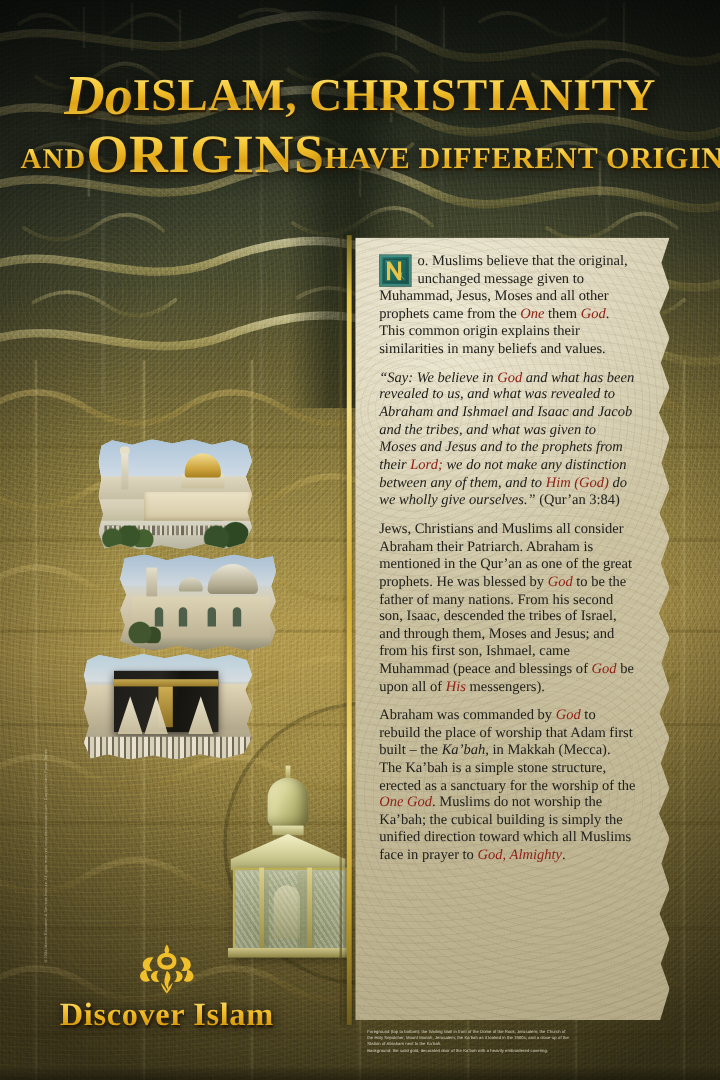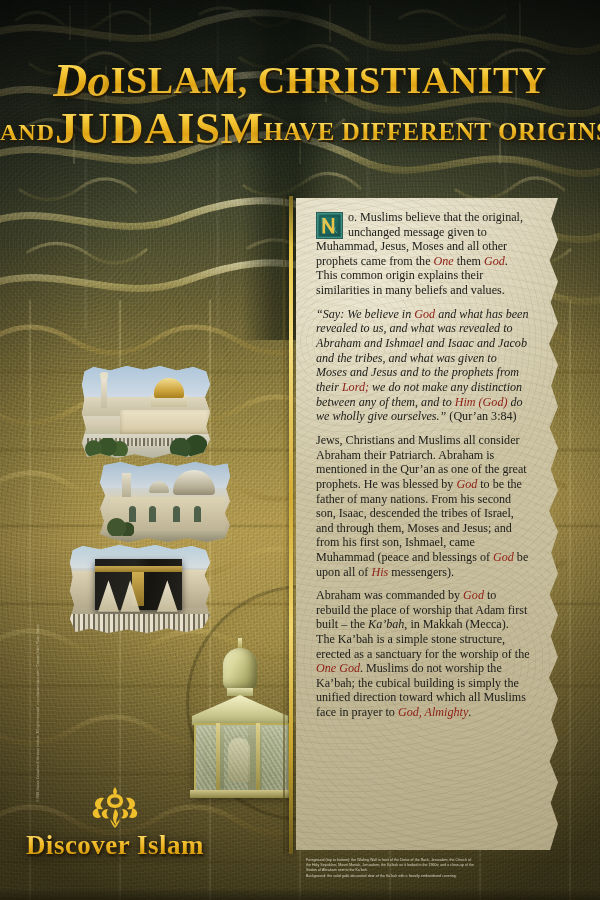--- a/index.html
+++ b/index.html
@@ -73,21 +73,21 @@
   .gold{
     color:#f5c229;
     background:linear-gradient(180deg,#fde98a 0%,#f6c938 34%,#e0a413 62%,#f2cf57 100%);
     -webkit-background-clip:text;background-clip:text;
     -webkit-text-fill-color:transparent;
     filter:drop-shadow(1px 2px 0 rgba(40,25,0,.85)) drop-shadow(0 0 7px rgba(0,0,0,.75));
     font-weight:700;}
   .w-do{font-size:47px;font-style:italic;font-family:"Liberation Serif",serif;
         letter-spacing:0;vertical-align:-3px;}
   .w-cap{font-size:38px;letter-spacing:.5px;}
-  .w-and{font-size:24px;letter-spacing:1px;vertical-align:3px;}
+  .w-and{font-size:24px;letter-spacing:1px;vertical-align:3px;padding-left:17px;}
   .w-jud{font-size:45px;letter-spacing:.5px;}
   .w-tail{font-size:25px;letter-spacing:.6px;vertical-align:3px;}
 
   
   .photo{position:absolute;overflow:hidden;
     box-shadow:0 4px 12px rgba(0,0,0,.72), 0 0 3px rgba(0,0,0,.6);}
   .torn1{clip-path:polygon(2% 6%,9% 1%,22% 5%,35% 0%,48% 4%,61% 0%,74% 5%,87% 1%,97% 6%,
          100% 20%,96% 34%,100% 50%,97% 66%,100% 80%,95% 94%,83% 99%,69% 95%,55% 100%,
          41% 96%,27% 100%,14% 95%,4% 99%,0% 84%,3% 68%,0% 52%,2% 36%,0% 20%);}
   .torn2{clip-path:polygon(3% 4%,16% 0%,30% 6%,45% 1%,59% 5%,73% 0%,88% 5%,98% 2%,
@@ -200,21 +200,21 @@
   .mq-glass{position:absolute;top:88px;width:24px;height:64px;
      background:repeating-linear-gradient(58deg,rgba(255,255,255,.22) 0 2px,rgba(160,180,150,.14) 2px 4px);}
   .mq-g1{left:8px;} .mq-g2{left:36px;} .mq-g3{left:74px;}
   .mq-inner{position:absolute;left:40px;top:100px;width:22px;height:44px;
      border-radius:11px 11px 0 0;
      background:linear-gradient(180deg,rgba(232,226,190,.55),rgba(168,160,112,.4));}
   .mq-base{position:absolute;left:2px;top:152px;width:100px;height:8px;
      background:linear-gradient(180deg,#cfc589,#8d8446);}
 
   
-  .logo{position:absolute;left:20px;top:786px;width:190px;text-align:center;}
+  .logo{position:absolute;left:44px;top:786px;width:190px;text-align:center;}
   .logo-orn{display:block;margin:0 auto 2px;width:62px;height:42px;}
   .logo-text{display:block;font-size:27px;font-weight:700;
     font-family:"Liberation Serif",serif;letter-spacing:.5px;
     color:#f2c02b;
     background:linear-gradient(180deg,#fde486 0%,#f4c130 40%,#d89d0d 75%,#f0cb50 100%);
     -webkit-background-clip:text;background-clip:text;-webkit-text-fill-color:transparent;
     filter:drop-shadow(1px 2px 1px rgba(30,18,0,.9)) drop-shadow(0 0 5px rgba(0,0,0,.55));}
 
   
   .vcopy{position:absolute;left:-62px;top:700px;width:200px;
@@ -360,21 +360,21 @@
   <div class="bg-weave"></div>
   <div class="vig-top"></div>
   <div class="vignette"></div>
   <div class="grain"></div>
 
   <div class="headline">
     <span class="hl-row hl1">
       <span class="gold w-do">Do</span><span class="gold w-cap">ISLAM, CHRISTIANITY</span>
     </span>
     <span class="hl-row hl2">
-      <span class="gold w-and">AND</span><span class="gold w-jud">JUDAISM</span><span class="gold w-tail">HAVE DIFFERENT ORIGINS?</span>
+      <span class="gold w-and">AND</span><span class="gold w-jud">ORIGINS</span><span class="gold w-tail">HAVE DIFFERENT ORIGINS?</span>
     </span>
   </div>
 
   <div class="photo torn1 p1">
     <div class="sky"></div>
     <div class="oldcity"></div>
     <div class="minaret"></div>
     <div class="minarettop"></div>
     <div class="domebase"></div>
     <div class="dome"></div>

